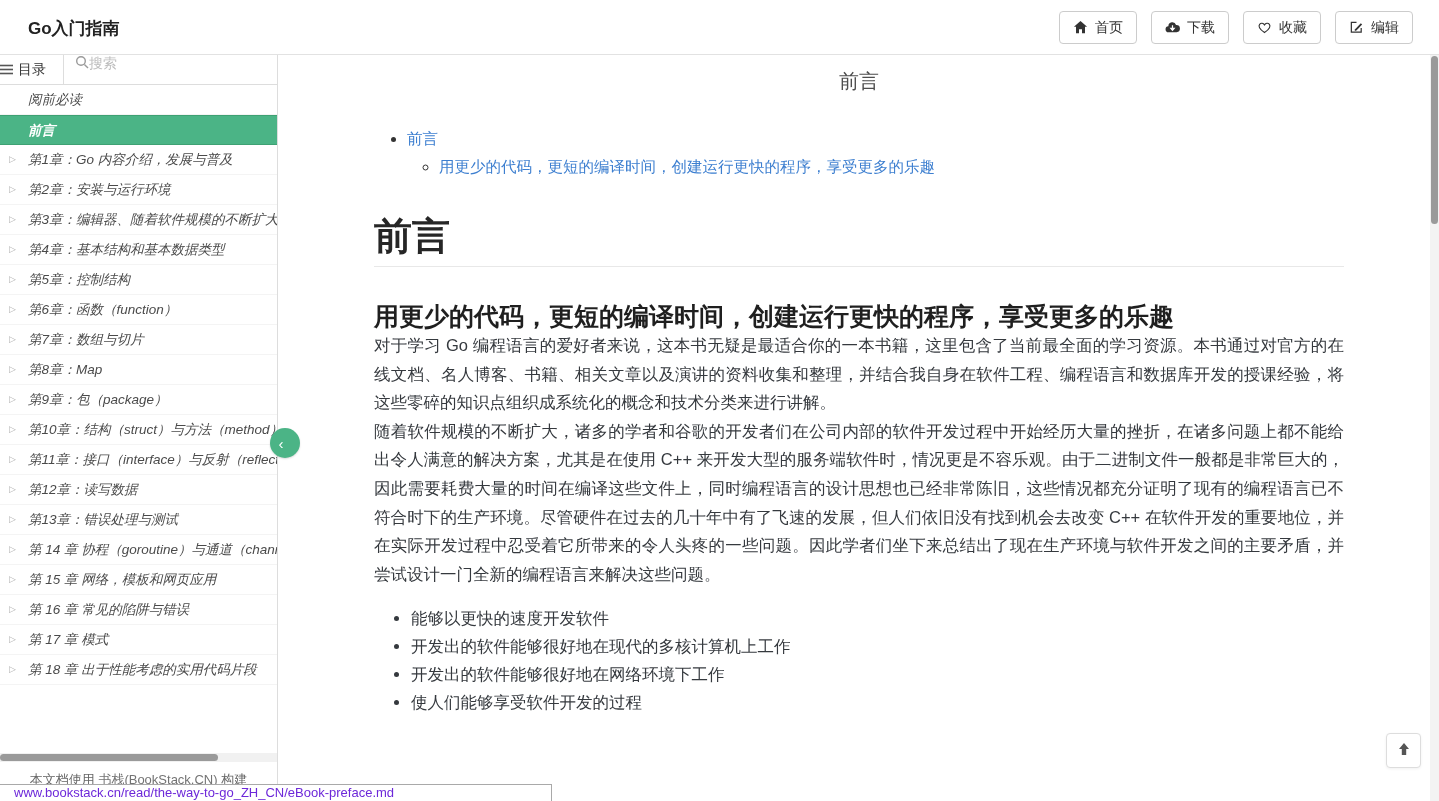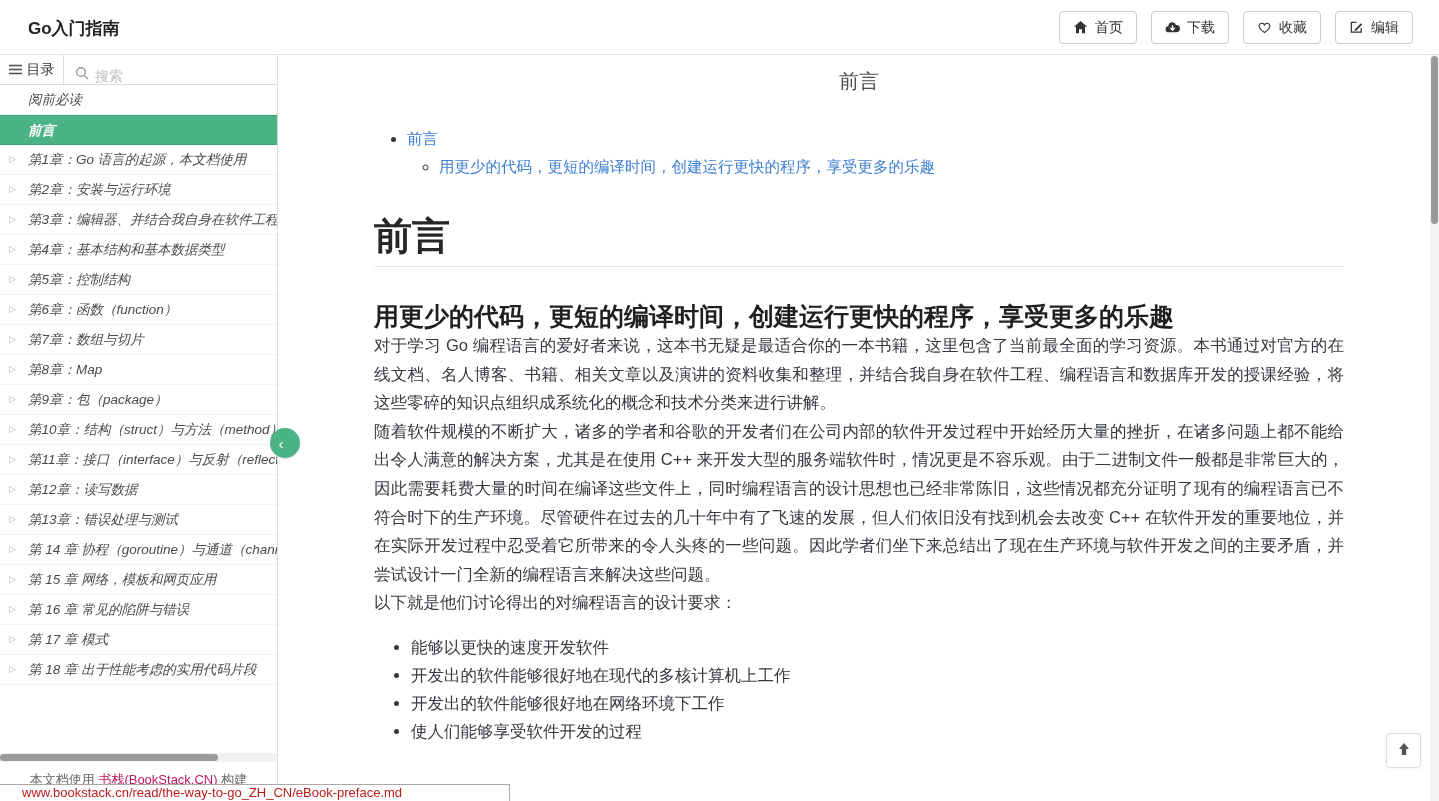--- a/index.html
+++ b/index.html
@@ -13,40 +13,40 @@
   .book-title { position:absolute; left:28px; top:17px; font-size:17px; font-weight:bold; color:#222;text-align:right; }
   .hdr-actions { position:absolute; right:26px; top:11px; display:flex; gap:14px; }
   .hdr-btn { height:33px; padding:0 13px; background:#fff; border:1px solid #ccc; border-radius:4px;
     display:flex; align-items:center; gap:7px; font-size:14px; color:#333; cursor:pointer;justify-content:center; }
   .hdr-btn svg { width:15px; height:15px; display:block; }
 
   
   .sidebar { position:absolute; top:55px; left:0; width:278px; bottom:0; background:#fff;
     border-right:1px solid #ddd; z-index:2; }
   .side-tabs { height:30px; display:flex; border-bottom:1px solid #ddd; }
-  .toc-tab { width:64px; display:flex; align-items:center; justify-content:center; gap:5px;
+  .toc-tab { width:64px; display:flex; align-items:center; gap:5px;
     border-right:1px solid #ddd; font-size:14px; color:#333; cursor:pointer; }
   .menu-icon svg { width:13px; height:11px; display:block; }
-  .search-box { flex:1; display:flex; align-items:flex-end; padding-left:11px; gap:6px; }
+  .search-box { flex:1; display:flex; align-items:flex-start; padding-left:11px; }
   .search-box svg { width:14px; height:14px; }
   .search-input { border:none; outline:none; flex:1; font-size:14px; color:#333; min-width:0;
     font-family:inherit; }
   .search-input::placeholder { color:#bdbdbd; }
   .toc-list { position:absolute; top:30px; left:0; right:0; height:630px; overflow:hidden;font-style:italic; }
   .toc-item { height:30px; line-height:29px; padding-left:28px; padding-right:4px; position:relative;
     font-size:13.5px; color:#4a4a4a; white-space:nowrap; overflow:hidden; cursor:pointer;
     border-bottom:1px solid #f4f4f4; }
   .toc-item .caret { position:absolute; left:9px; top:0; font-size:9px; color:#b0b0b0; }
   .toc-item.active { background:#4bb486; color:#fff; font-weight:bold; border-top:1px solid #3ea173;
     border-bottom:1px solid #3ea173; }
   .side-hscroll { position:absolute; left:0; right:0; top:698px; height:9px; background:#f1f1f1; cursor:pointer; }
   .side-hscroll .thumb { position:absolute; left:0; top:1px; width:218px; height:7px; border-radius:4px;
     background:#9a9a9a; cursor:pointer; }
   .side-footer { position:absolute; left:0; right:0; top:716px; text-align:center; font-size:13px; color:#666; }
-  .side-footer a { color:#be185d; text-decoration:underline; cursor:pointer; }
+  .side-footer a { color:#737373; text-decoration:underline; cursor:pointer; }
 
   
   .collapse-toggle { position:absolute; left:270px; top:428px; width:30px; height:30px; border-radius:50%;
     background:#4bb486; color:#fff; z-index:3; display:flex; align-items:center; justify-content:center;
     padding-right:8px; font-size:15px; cursor:pointer; box-shadow:0 1px 2px rgba(0,0,0,.15); }
 
   
   .main { position:absolute; left:279px; top:55px; right:0; bottom:0; background:#fff; overflow:hidden; }
   .page-heading { margin-top:13px; text-align:center; font-size:20px; color:#4d4d4d; }
   .article { width:970px; margin:0 auto; }
@@ -66,23 +66,23 @@
   .v-scroll .thumb { position:absolute; right:1px; top:1px; width:7px; height:168px; border-radius:4px;
     background:#9a9a9a; cursor:pointer; }
 
   
   .back-top { position:absolute; right:18px; top:733px; width:35px; height:35px; background:#fff;
     border:1px solid #ddd; border-radius:4px; display:flex; align-items:center; justify-content:center;
     cursor:pointer; z-index:6; box-shadow:0 1px 3px rgba(0,0,0,.06); }
   .back-top svg { width:16px; height:16px; }
 
   
-  .status-bubble { position:absolute; left:0; bottom:0; width:510px; height:17px; background:#fff;
+  .status-bubble { position:absolute; left:0; bottom:0; width:552px; height:17px; background:#fff;
     border:1px solid #a9a9a9; border-left:none; border-bottom:none; font-size:13px; line-height:15px;
-    color:#b91c1c; padding-left:22px; z-index:7; white-space:nowrap; overflow:hidden; }
+    color:#6d28d9; padding-left:14px; z-index:7; white-space:nowrap; overflow:hidden; }
 </style>
 </head>
 <body>
 
 <div class="page">
 
   <div class="header">
     <div class="book-title">Go入门指南</div>
     <div class="hdr-actions">
       <button class="hdr-btn">
@@ -151,29 +151,29 @@
         <div class="toc-item">
     
     <span class="lbl">阅前必读</span>
   </div>
         <div class="toc-item active">
     
     <span class="lbl">前言</span>
   </div>
         <div class="toc-item">
     <span class="caret">▷</span>
-    <span class="lbl">第1章：Go 语言的起源，本文档使用</span>
+    <span class="lbl">第1章：Go 内容介绍，发展与普及</span>
   </div>
         <div class="toc-item">
     <span class="caret">▷</span>
     <span class="lbl">第2章：安装与运行环境</span>
   </div>
         <div class="toc-item">
     <span class="caret">▷</span>
-    <span class="lbl">第3章：编辑器、并结合我自身在软件工程</span>
+    <span class="lbl">第3章：编辑器、随着软件规模的不断扩大</span>
   </div>
         <div class="toc-item">
     <span class="caret">▷</span>
     <span class="lbl">第4章：基本结构和基本数据类型</span>
   </div>
         <div class="toc-item">
     <span class="caret">▷</span>
     <span class="lbl">第5章：控制结构</span>
   </div>
         <div class="toc-item">
@@ -254,21 +254,20 @@
               <a>用更少的代码，更短的编译时间，创建运行更快的程序，享受更多的乐趣</a>
             </li>
           </ul>
         </li>
       </ul>
       <div class="h1">前言</div>
       <div class="h2">用更少的代码，更短的编译时间，创建运行更快的程序，享受更多的乐趣</div>
       <div id="paragraphs">
           <p>对于学习 Go 编程语言的爱好者来说，这本书无疑是最适合你的一本书籍，这里包含了当前最全面的学习资源。本书通过对官方的在线文档、名人博客、书籍、相关文章以及演讲的资料收集和整理，并结合我自身在软件工程、编程语言和数据库开发的授课经验，将这些零碎的知识点组织成系统化的概念和技术分类来进行讲解。</p>
           <p>随着软件规模的不断扩大，诸多的学者和谷歌的开发者们在公司内部的软件开发过程中开始经历大量的挫折，在诸多问题上都不能给出令人满意的解决方案，尤其是在使用 C++ 来开发大型的服务端软件时，情况更是不容乐观。由于二进制文件一般都是非常巨大的，因此需要耗费大量的时间在编译这些文件上，同时编程语言的设计思想也已经非常陈旧，这些情况都充分证明了现有的编程语言已不符合时下的生产环境。尽管硬件在过去的几十年中有了飞速的发展，但人们依旧没有找到机会去改变 C++ 在软件开发的重要地位，并在实际开发过程中忍受着它所带来的令人头疼的一些问题。因此学者们坐下来总结出了现在生产环境与软件开发之间的主要矛盾，并尝试设计一门全新的编程语言来解决这些问题。</p>
-          <p>以下就是他们讨论得出的对编程语言的设计要求：</p>
         </div>
       <ul class="req-list" id="req-list">
           <li>能够以更快的速度开发软件</li>
           <li>开发出的软件能够很好地在现代的多核计算机上工作</li>
           <li>开发出的软件能够很好地在网络环境下工作</li>
           <li>使人们能够享受软件开发的过程</li>
         </ul>
     </div>
   </div>
 

